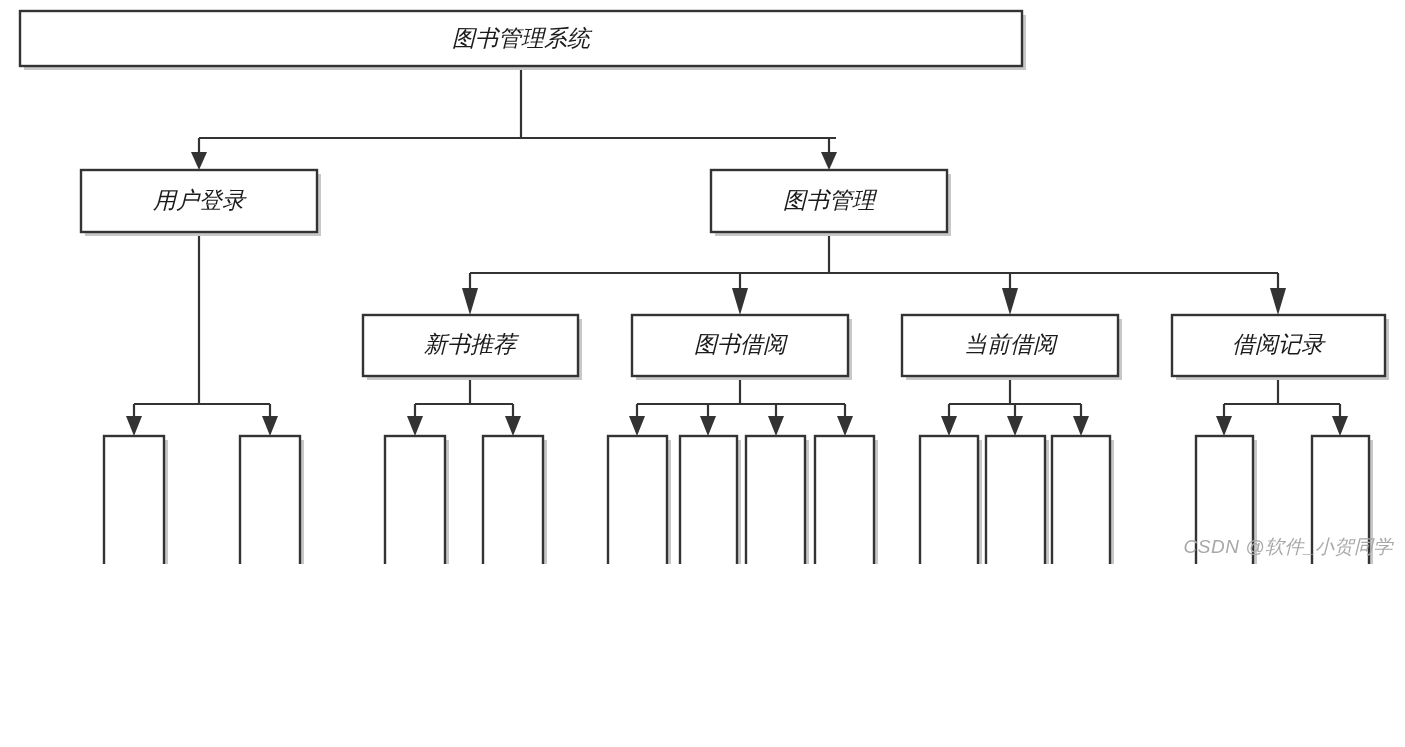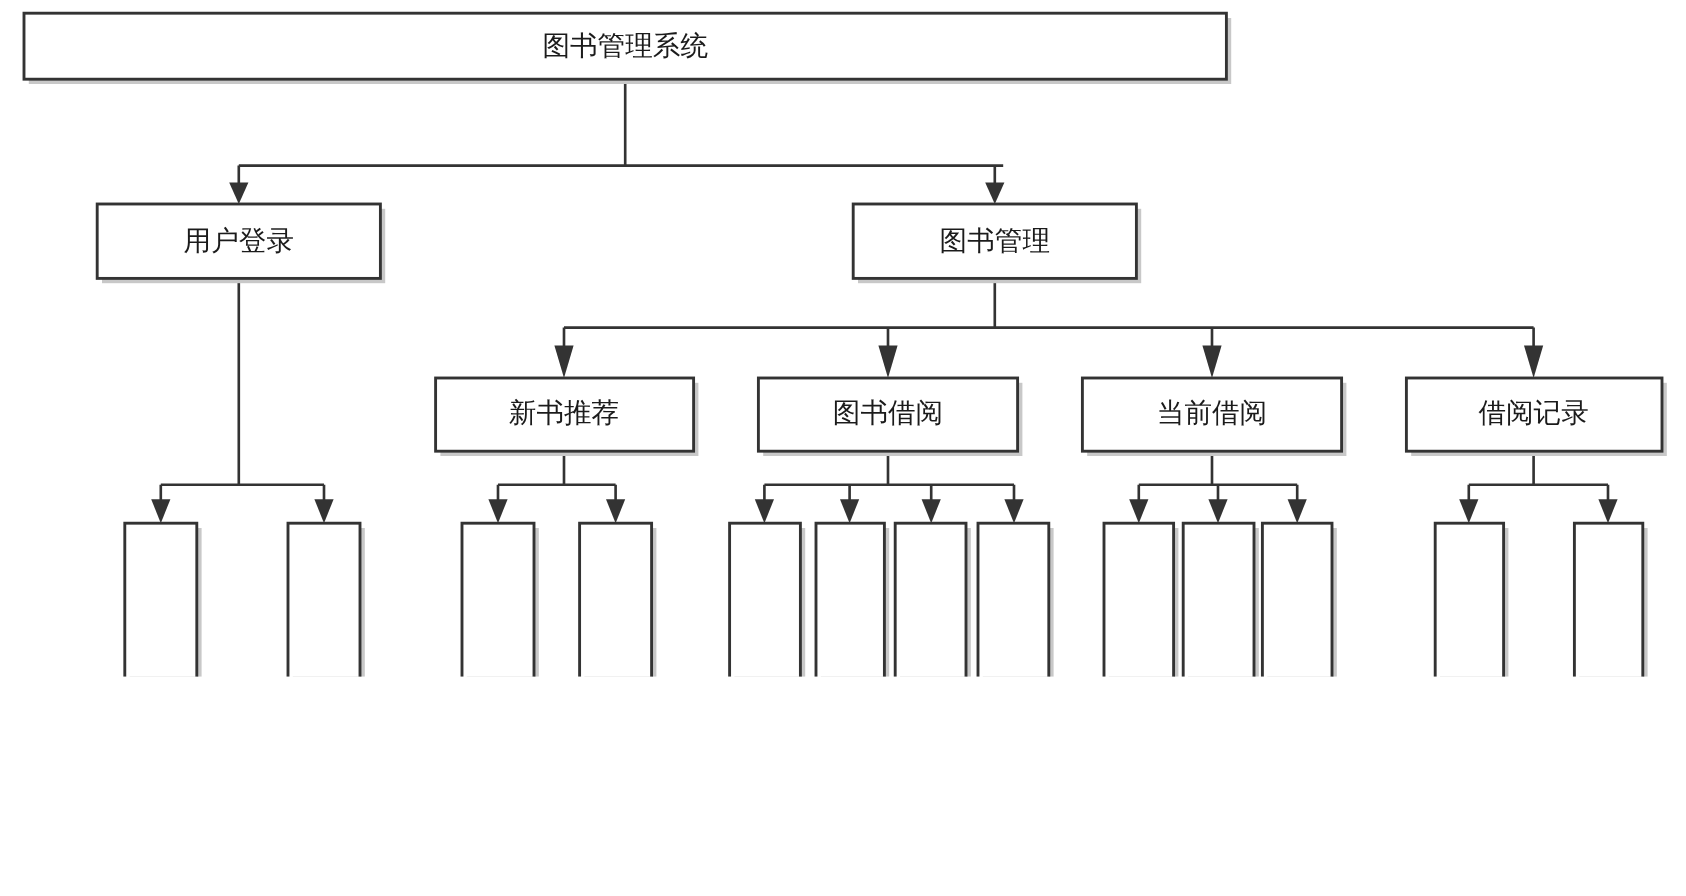--- a/index.html
+++ b/index.html
@@ -9,20 +9,21 @@
   }
   body {
     font-family: "Liberation Sans", "DejaVu Sans", sans-serif;
   }
   #diagram-root {
     position: relative;
     width: 1405px;
     height: 564px;
     background: #ffffff;
     overflow: hidden;
+    font-style: italic;
   }
   svg#tree-svg {
     position: absolute;
     left: 0;
     top: 0;
     width: 1405px;
     height: 747px;
     display: block;
   }
   .node-box {
@@ -231,14 +232,15 @@
     </g>
 
     <g>
       <rect class="node-shadow" x="1316" y="440" width="57" height="297"></rect>
       <rect class="node-box" x="1312" y="436" width="57" height="297"></rect>
       <text class="node-label-v" x="1340" y="585">查询借阅记录</text>
     </g>
 
   </svg>
 
+  <div class="watermark">CSDN @软件_小贺同学</div>
 
 </div>
 
 </body></html>

